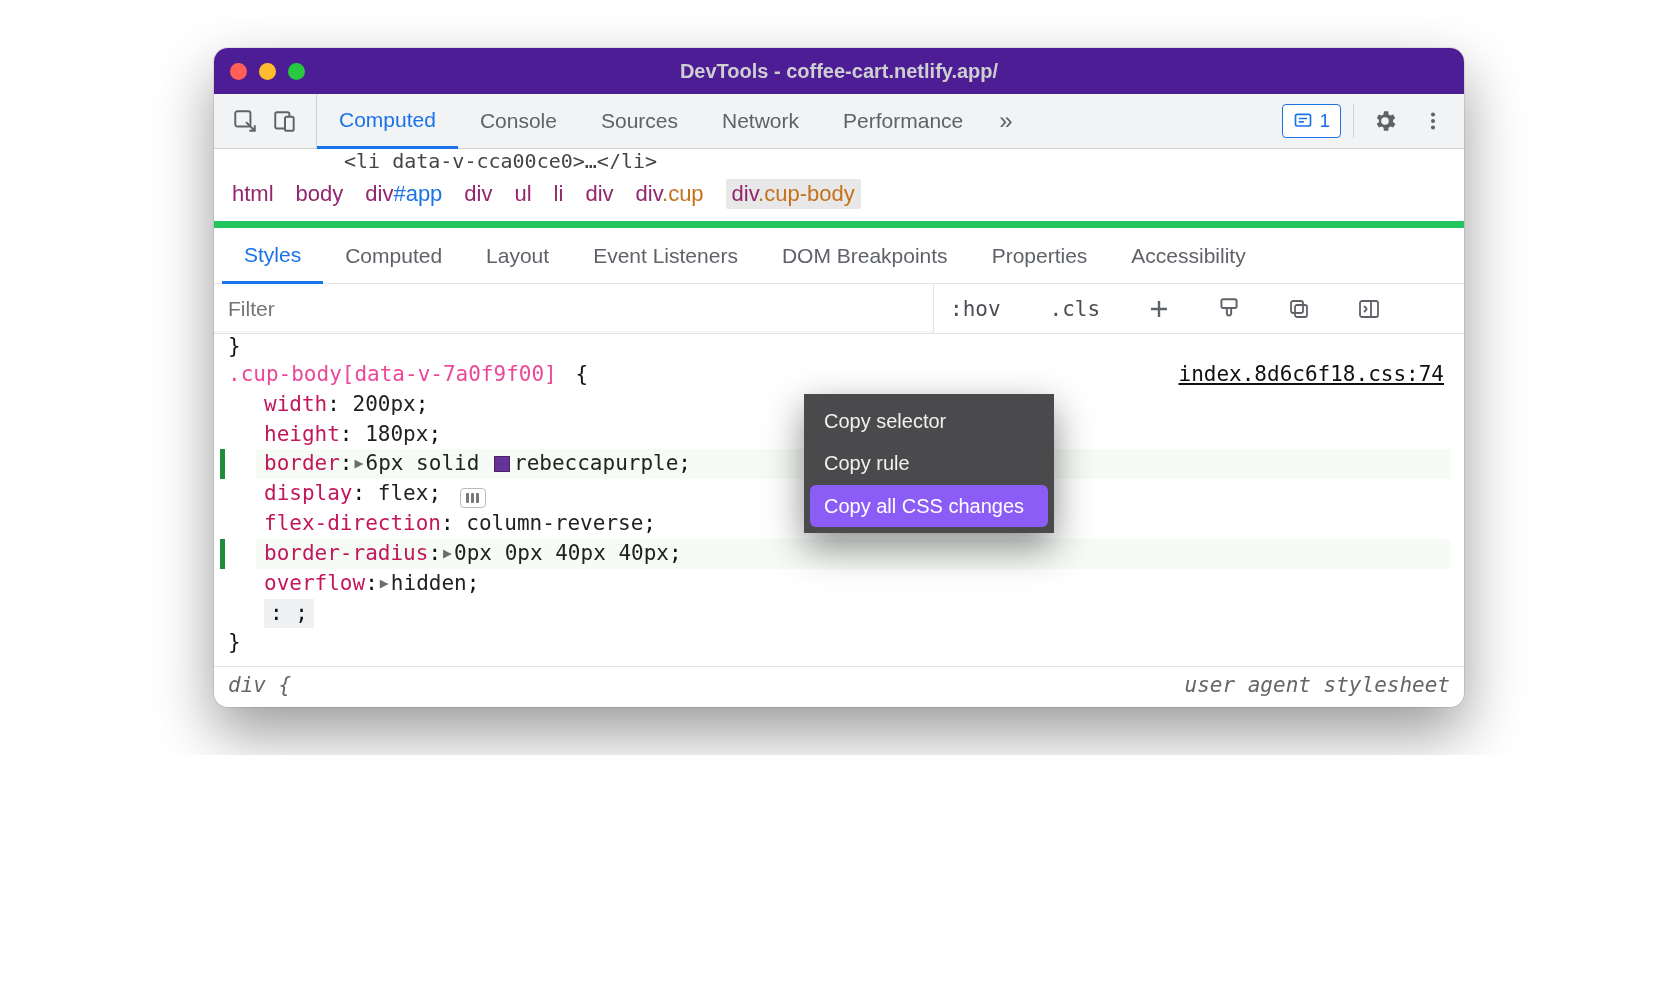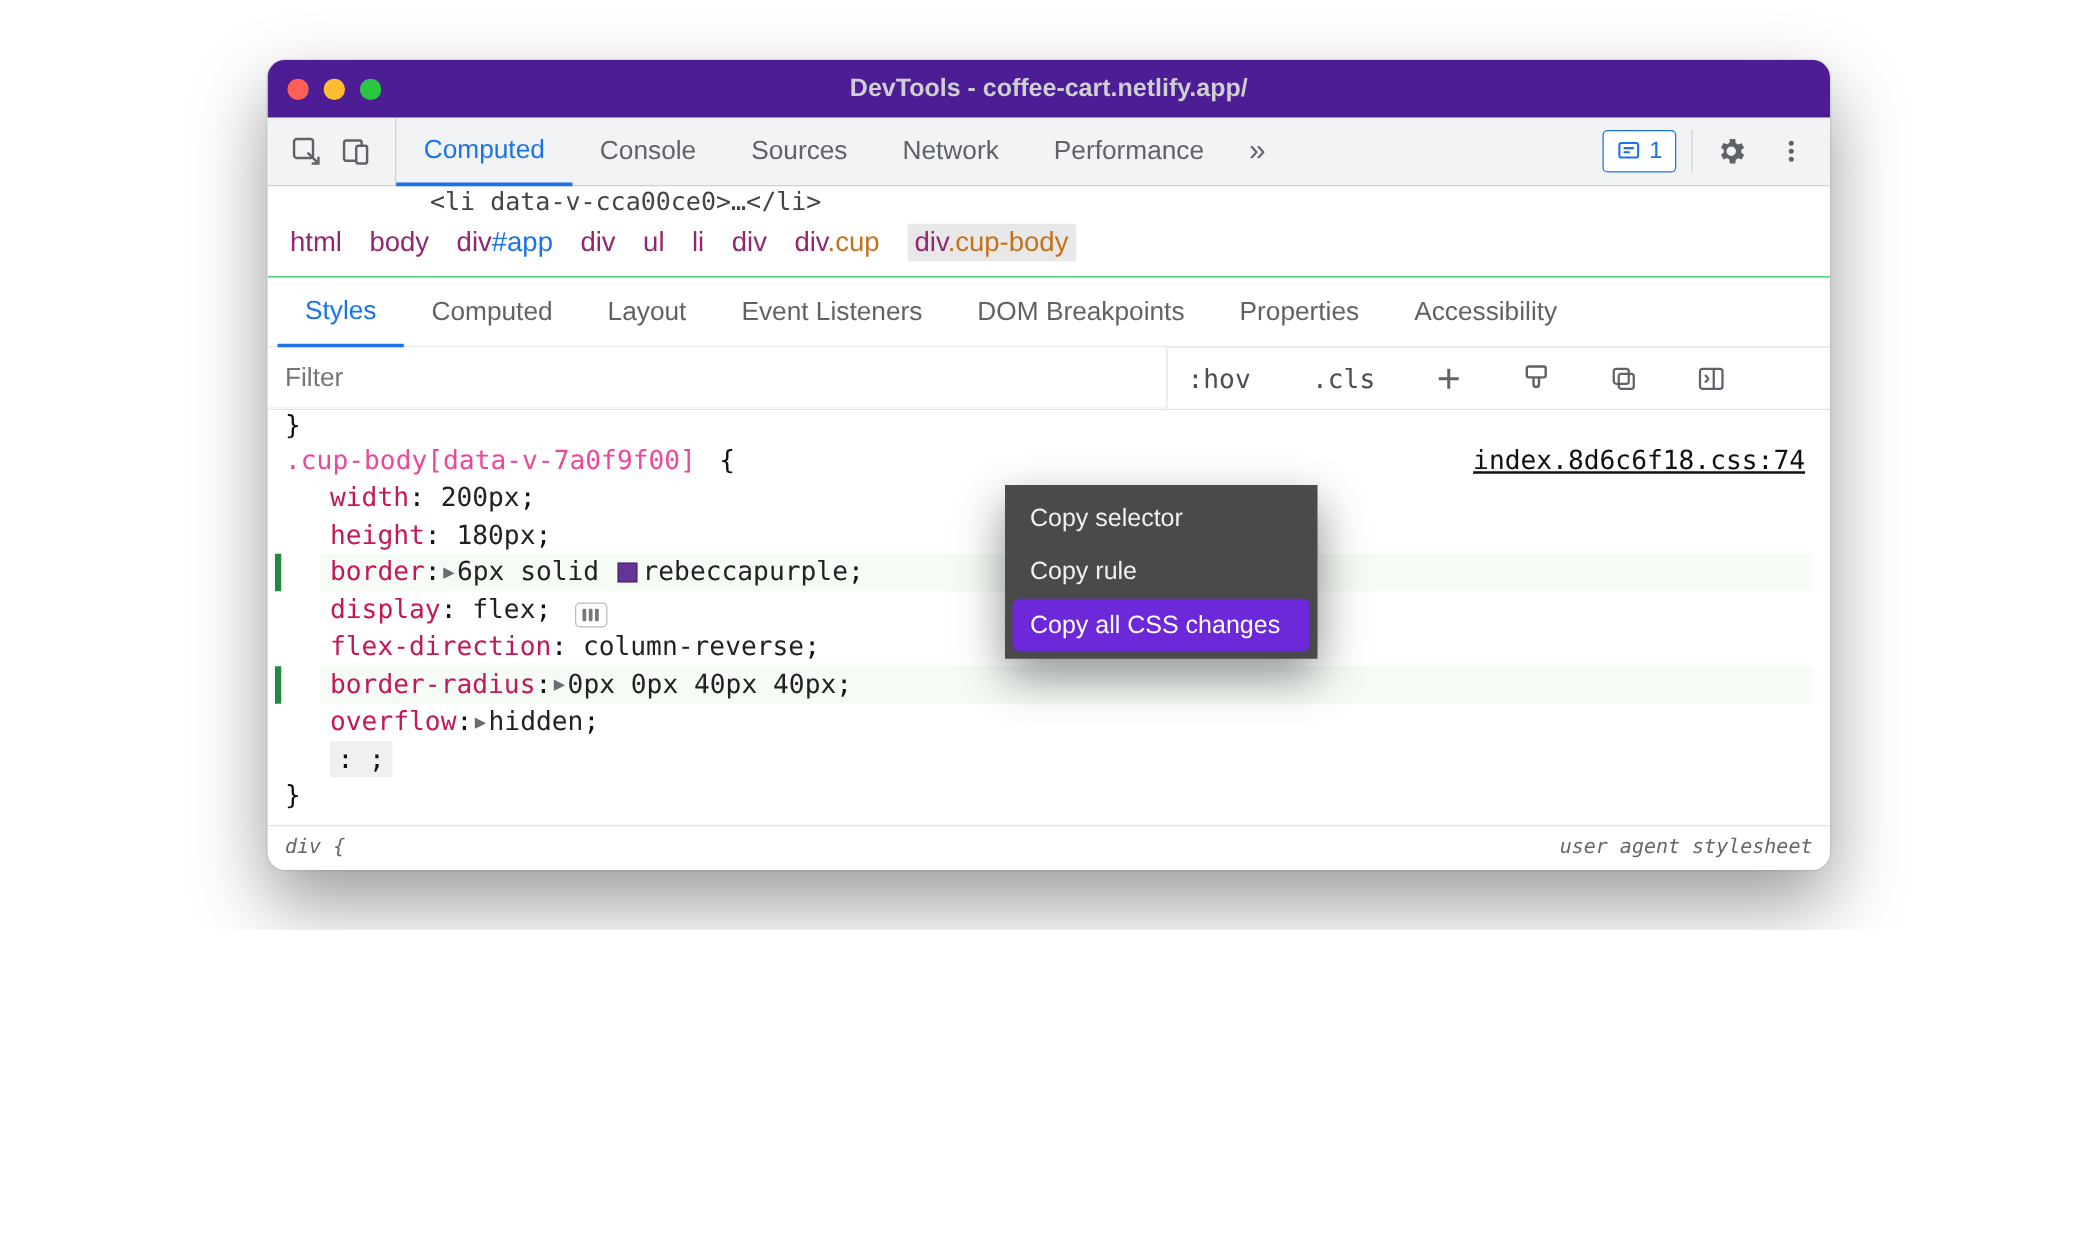--- a/index.html
+++ b/index.html
@@ -68,21 +68,21 @@
   
   .domline {
     font-family: ui-monospace, SFMono-Regular, Menlo, Consolas, monospace;
     font-size: 20px; color:#444; padding: 0 25px 0 130px; height:20px;
     overflow:hidden;
   }
   
   .breadcrumbs {
     display:flex; align-items:center; gap:22px;
     padding: 10px 18px 12px; font-size:22px; color:#93266d;
-    border-bottom:1px solid #22c55e;
+    border-bottom:7px solid #22c55e;
   }
   .crumb { white-space:nowrap; }
   .crumb .cls { color:#c5711b; }
   .crumb .id  { color:#1a73e8; }
   .crumb.selected { background:#e8e8e8; padding:2px 6px; border-radius:2px; }
   .crumb.last { color:#93266d; }
   
   .subtabs {
     display:flex; align-items:stretch; height:56px; border-bottom:1px solid #e3e4e6;
     padding:0 8px;
@@ -135,25 +135,25 @@
   .newprop { background:#eef0f1; padding:0 6px; display:inline-block; }
   
   .ctxmenu {
     position:absolute; left:590px; top:36px;
     background:#4a4a4c; border-radius:0; padding:6px;
     box-shadow:0 14px 36px rgba(0,0,0,0.45);
     color:#f0f0f0; font-family:-apple-system,Helvetica,Arial,sans-serif;
     font-size:20px; min-width:250px;
   }
   .ctxitem { padding:7px 14px; border-radius:6px; white-space:nowrap; }
-  .ctxitem.hl { background:#6d28d9; color:#fff; }
+  .ctxitem.hl { background:#8b5cf6; color:#fff; }
   
   .uarow {
     display:flex; justify-content:space-between; padding:6px 14px 10px;
-    font-family: ui-monospace, Menlo, monospace; font-style:italic; color:#666; font-size:16px;
+    font-family: ui-monospace, Menlo, monospace; font-style:italic; color:#666; font-size:21px;
   }
 </style>
 </head>
 <body>
 
 <div class="window">
 
   <div class="titlebar">
     <div class="traffic">
       <div class="dot red"></div>

